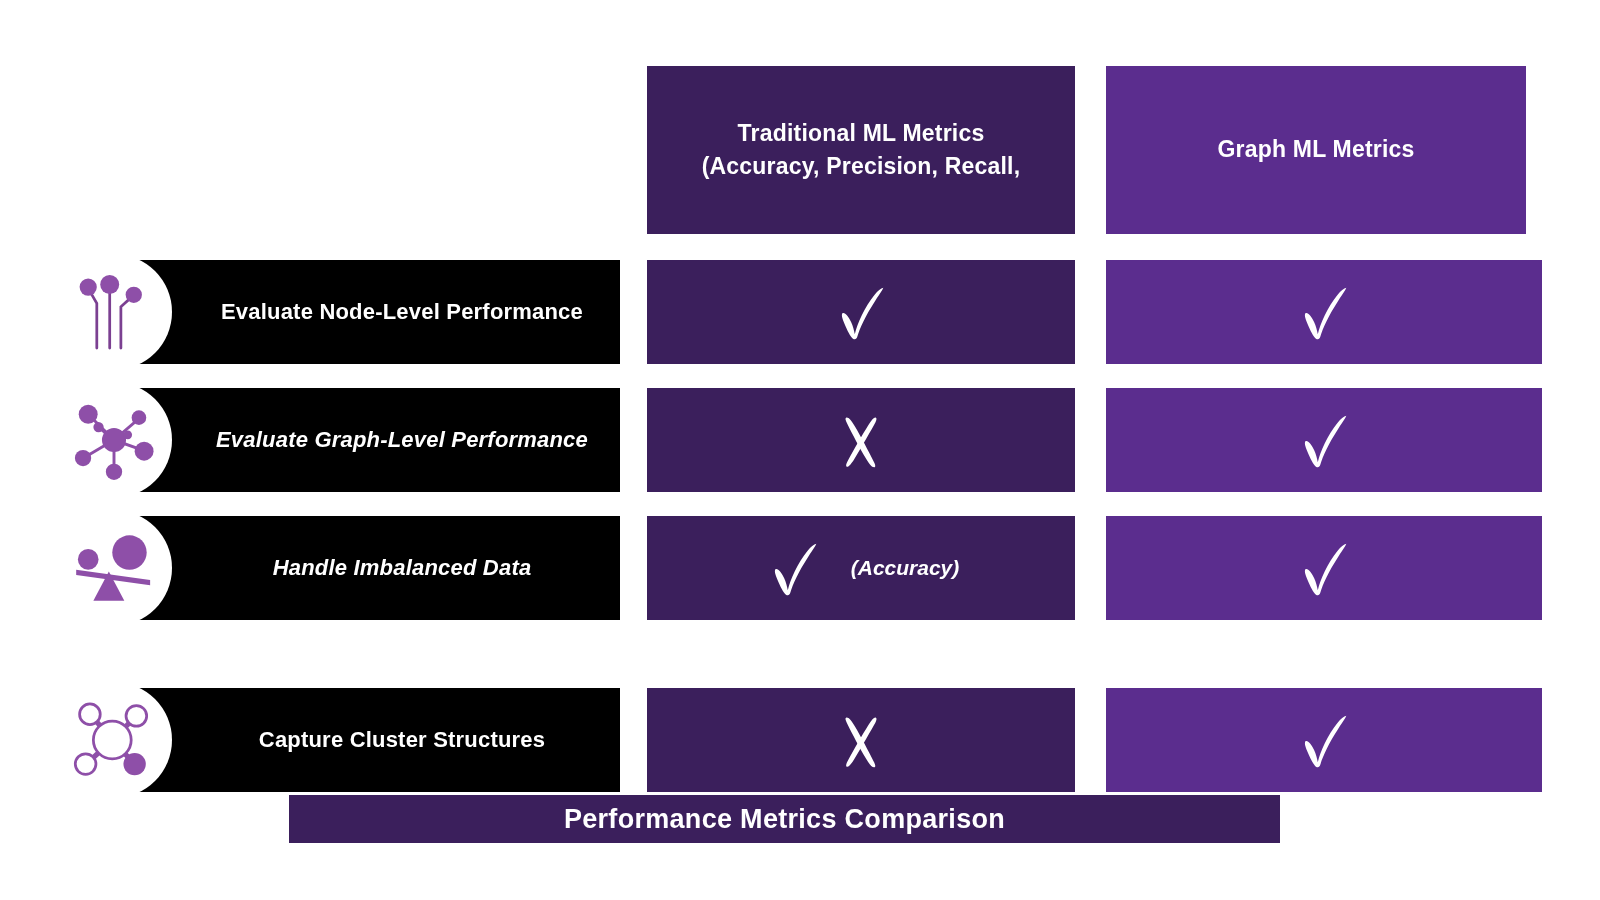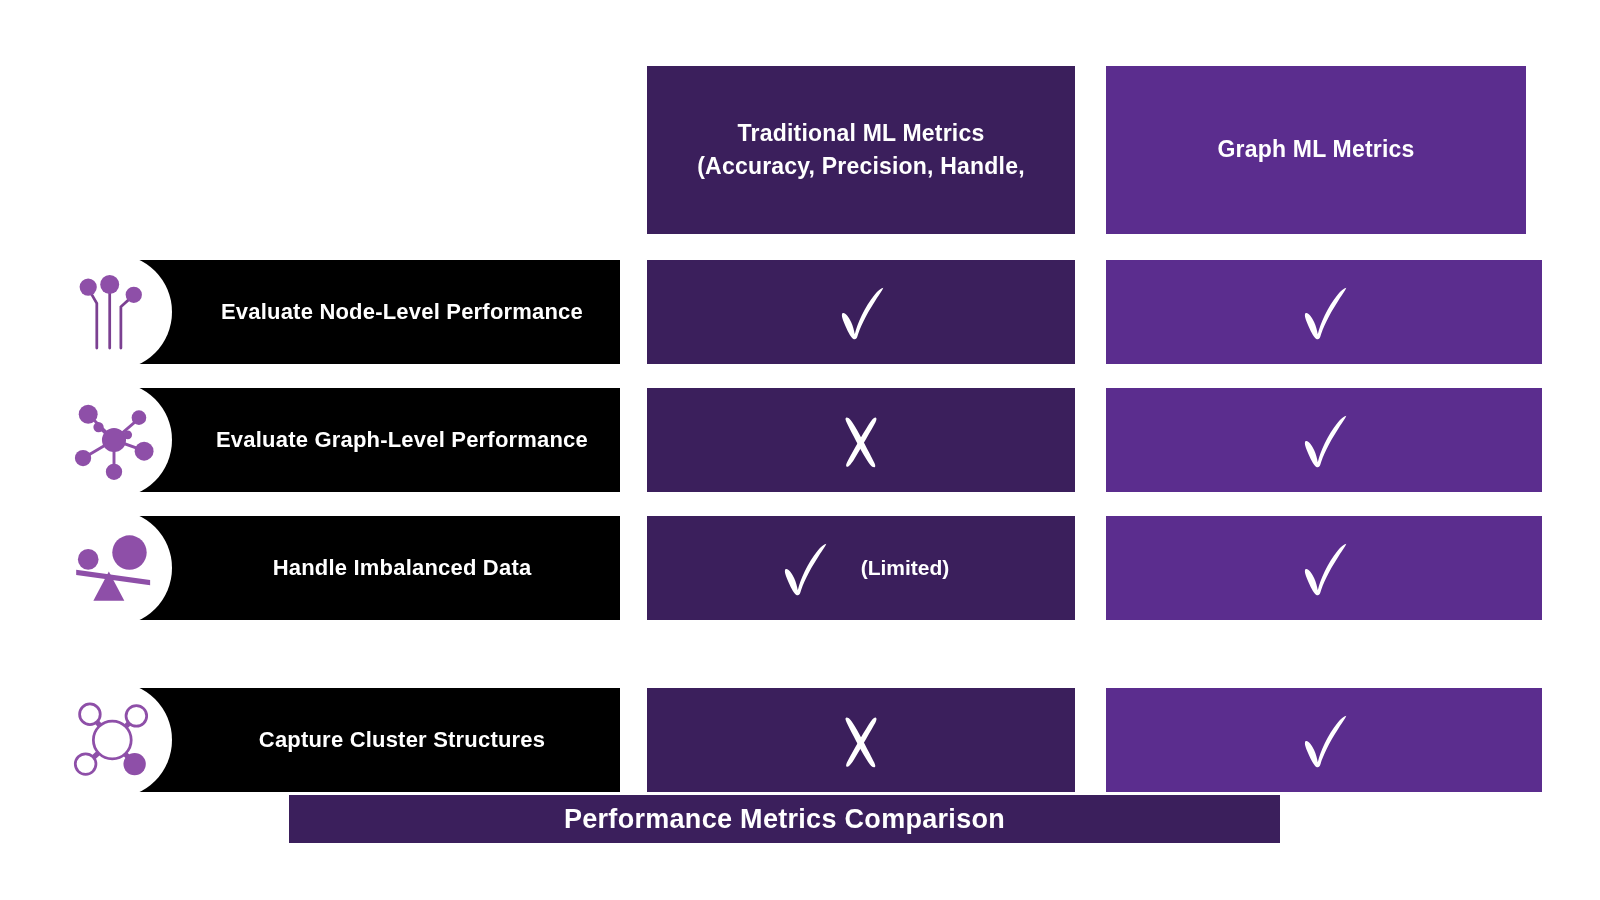--- a/index.html
+++ b/index.html
@@ -50,22 +50,22 @@
   }
 
   
   .row {
     position: absolute;
     left: 0;
     width: 1600px;
     height: 128px;
   }
   .row-0 { top: 260px; }
-  .row-1 { top: 388px; }
-  .row-2 { top: 516px; }
+  .row-1 { top: 388px; font-style: italic; }
+  .row-2 { top: 516px; font-style: italic; }
   .row-3 { top: 644px; margin-top: 44px; }
 
   
   .label-bar {
     position: absolute;
     left: 100px;
     top: 0;
     width: 520px;
     height: 104px;
     background: #000000;
@@ -153,21 +153,21 @@
   }
 </style>
 </head>
 <body>
 
 <div id="stage">
 
   <div class="col-header" id="header-traditional">
     <div>
       <span class="htext">Traditional ML Metrics</span>
-      <span class="htext">(Accuracy, Precision, Handle,</span>
+      <span class="htext">(Accuracy, Precision, Recall,</span>
     </div>
   </div>
 
   <div class="col-header" id="header-graph">
     <div>
       <span class="htext">Graph ML Metrics</span>
     </div>
   </div>
 
   <div class="row row-0">
@@ -274,21 +274,21 @@
     <div class="cell cell-traditional">
       <span class="mark">
         <svg viewBox="0 0 100 100">
           <path d="M20 52 C24 50 29 56 34 66 C37 72 39 80 40 86
                    C44 68 56 42 72 22 C77 16 82 12 86 11
                    C84 16 78 24 71 35 C58 55 48 76 44 90
                    C43 94 40 95 37 93 C33 90 28 80 23 68
                    C20 61 18 55 20 52 Z" fill="#ffffff"></path>
         </svg>
       </span>
-      <span class="note">(Limited)</span>
+      <span class="note">(Accuracy)</span>
     </div>
     <div class="cell cell-graph">
       <span class="mark">
         <svg viewBox="0 0 100 100">
           <path d="M20 52 C24 50 29 56 34 66 C37 72 39 80 40 86
                    C44 68 56 42 72 22 C77 16 82 12 86 11
                    C84 16 78 24 71 35 C58 55 48 76 44 90
                    C43 94 40 95 37 93 C33 90 28 80 23 68
                    C20 61 18 55 20 52 Z" fill="#ffffff"></path>
         </svg>

